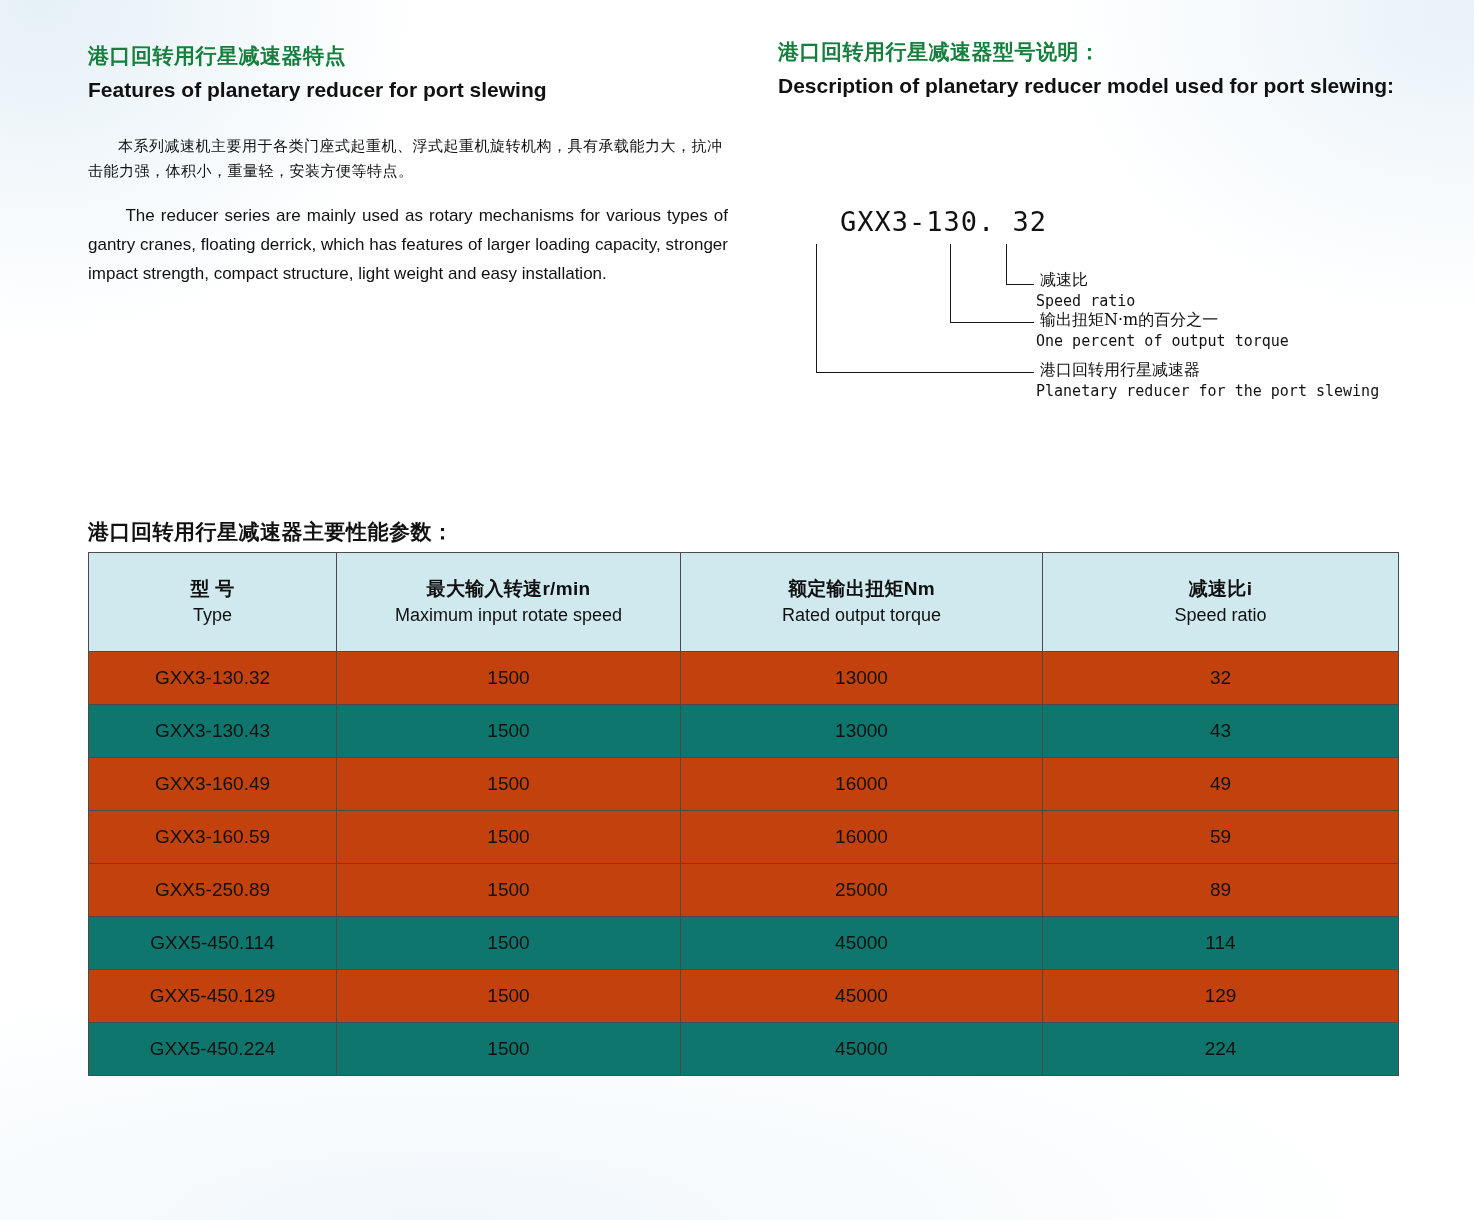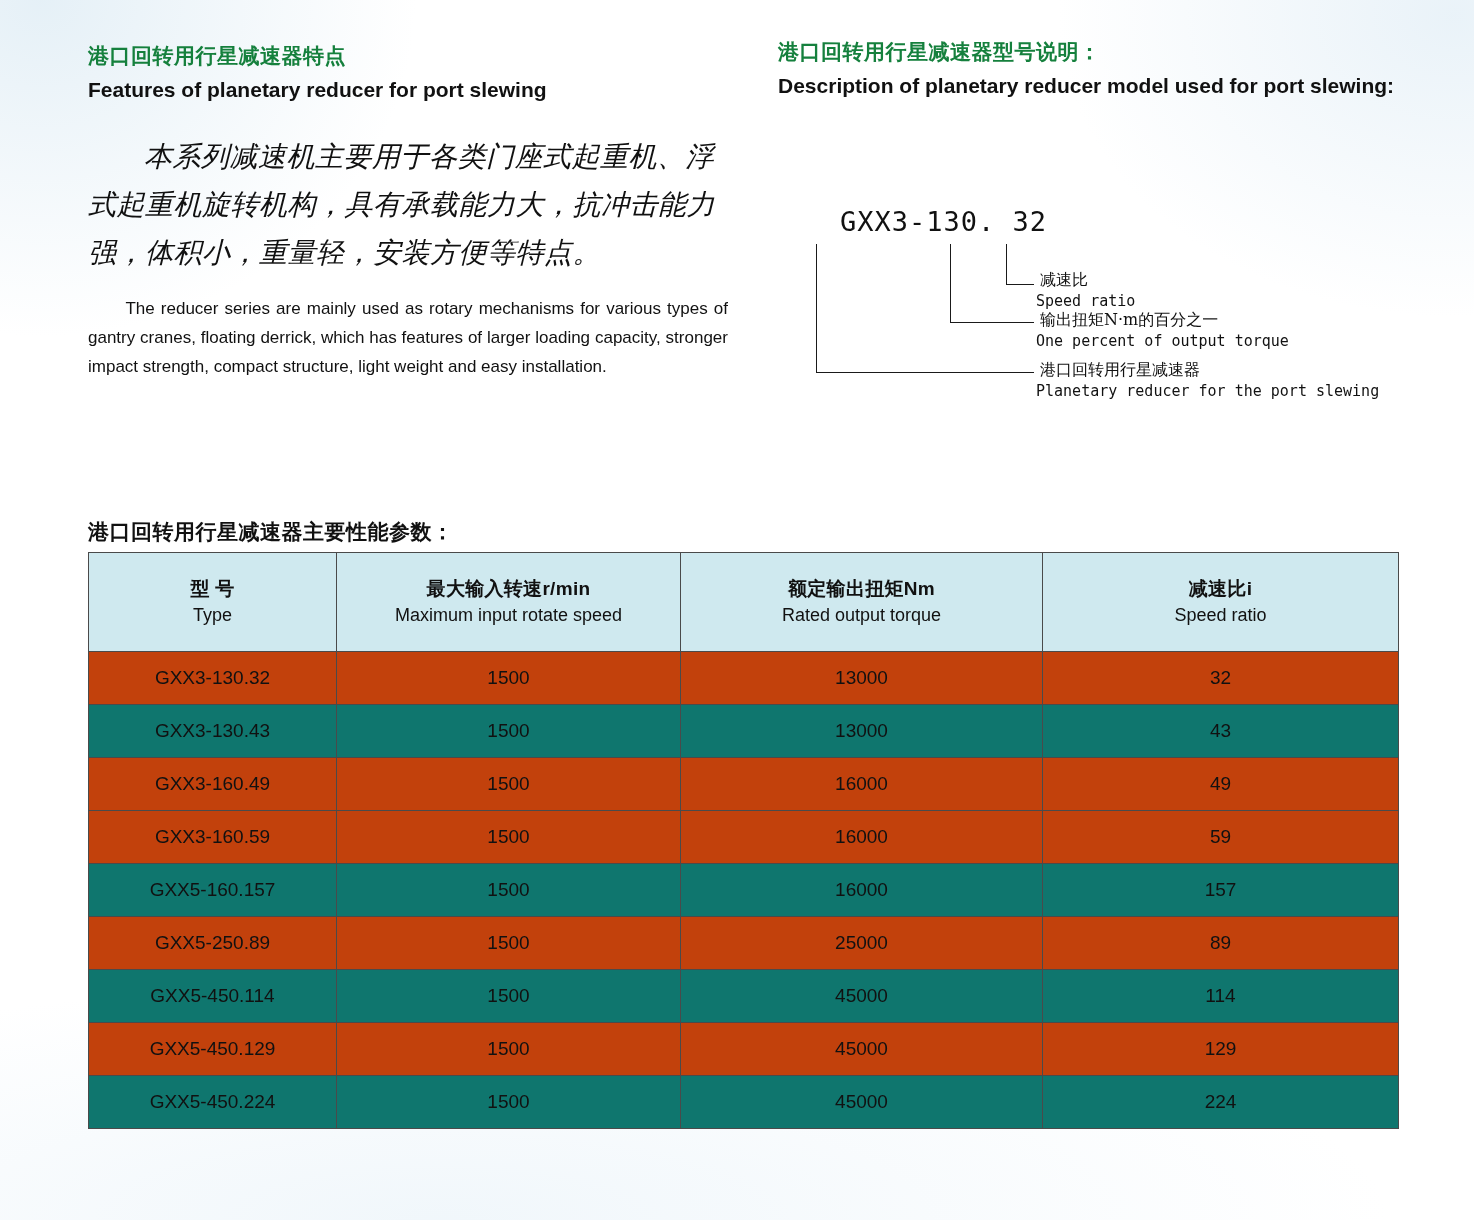--- a/index.html
+++ b/index.html
@@ -68,26 +68,25 @@
   }
   .h-en {
     font-size: 21px;
     font-weight: bold;
     color: #111;
     margin: 0;
     line-height: 1.35;
   }
 
   .para-cn {
-    font-size: 28px;
+    font-size: 15px;
     line-height: 1.72;
     margin: 28px 0 0 0;
     text-indent: 2em;
     letter-spacing: 0.5px;
-    font-style: italic;
   }
   .para-en {
     font-size: 17px;
     line-height: 1.7;
     margin: 18px 0 0 0;
     text-align: justify;
     text-indent: 2.2em;
   }
 
   
@@ -286,26 +285,20 @@
             <td>1500</td>
             <td>16000</td>
             <td>49</td>
           </tr>
           <tr class="odd">
             <td>GXX3-160.59</td>
             <td>1500</td>
             <td>16000</td>
             <td>59</td>
           </tr>
-          <tr class="even">
-            <td>GXX5-160.157</td>
-            <td>1500</td>
-            <td>16000</td>
-            <td>157</td>
-          </tr>
           <tr class="odd">
             <td>GXX5-250.89</td>
             <td>1500</td>
             <td>25000</td>
             <td>89</td>
           </tr>
           <tr class="even">
             <td>GXX5-450.114</td>
             <td>1500</td>
             <td>45000</td>

